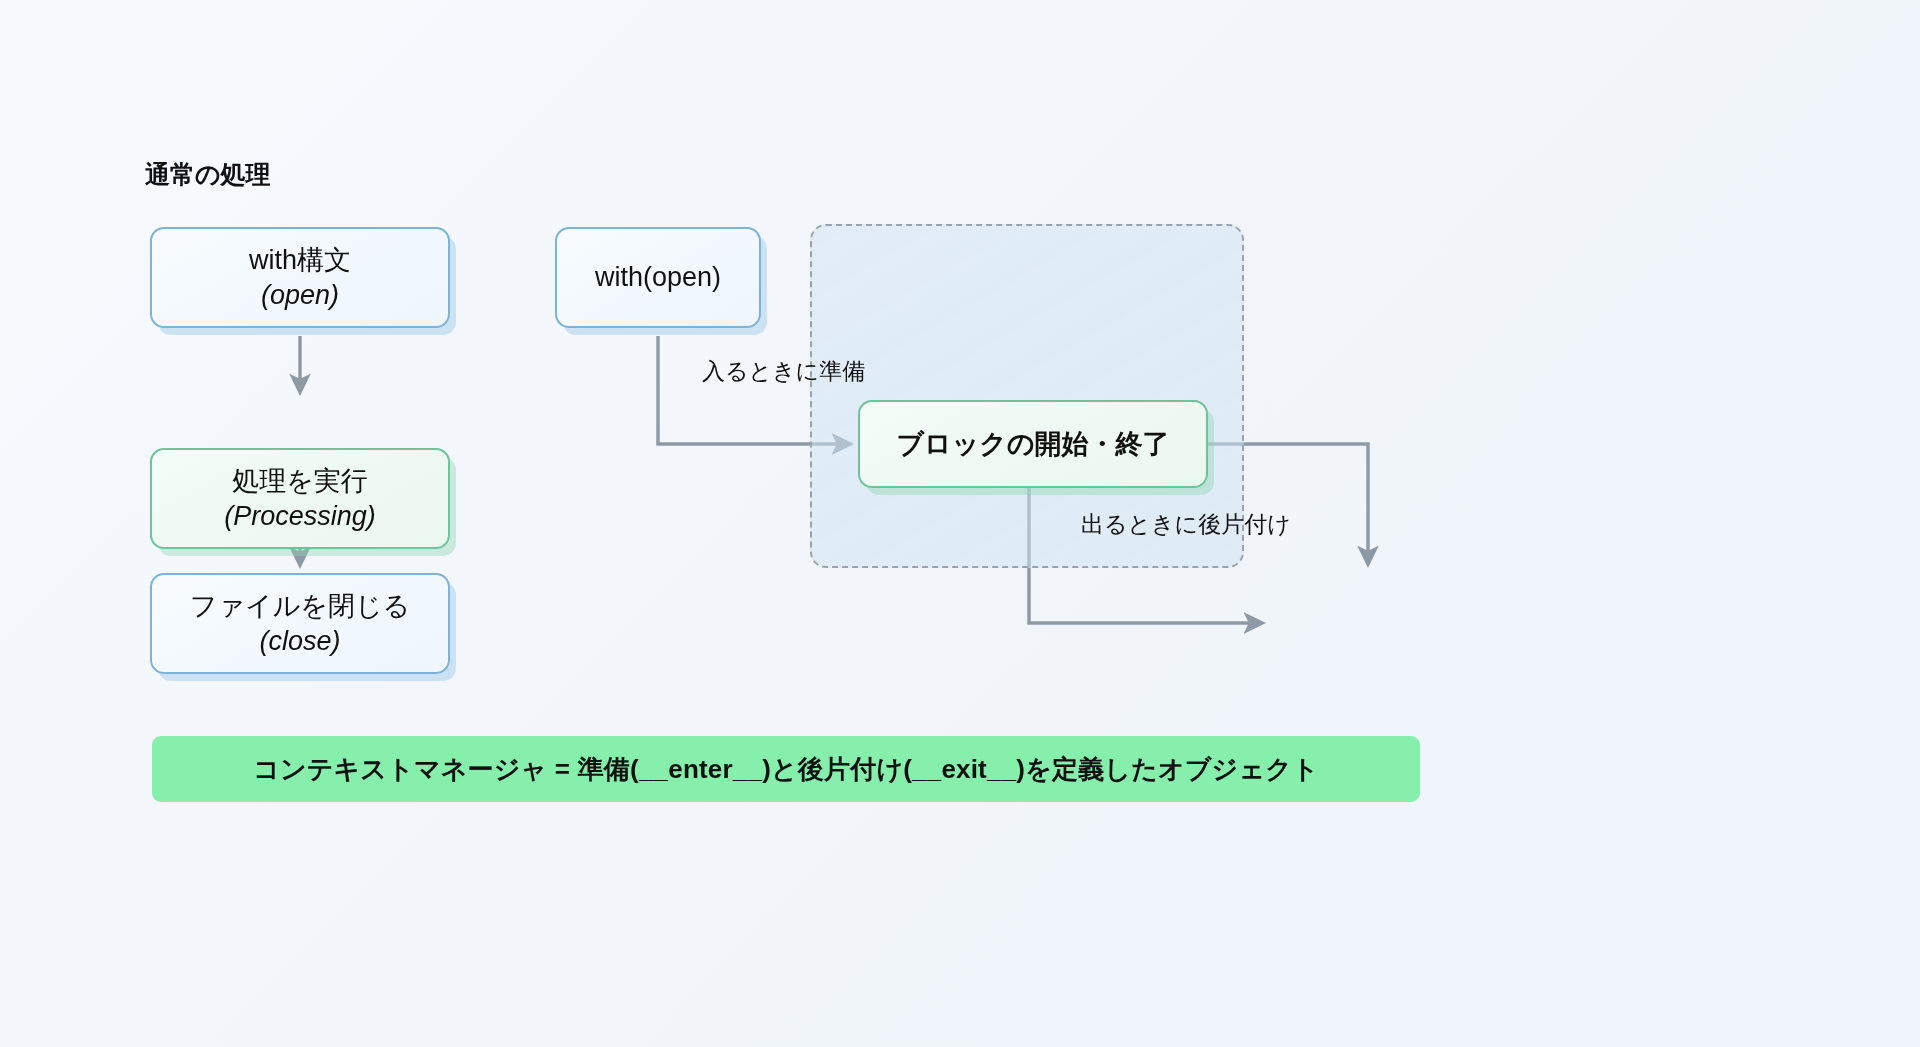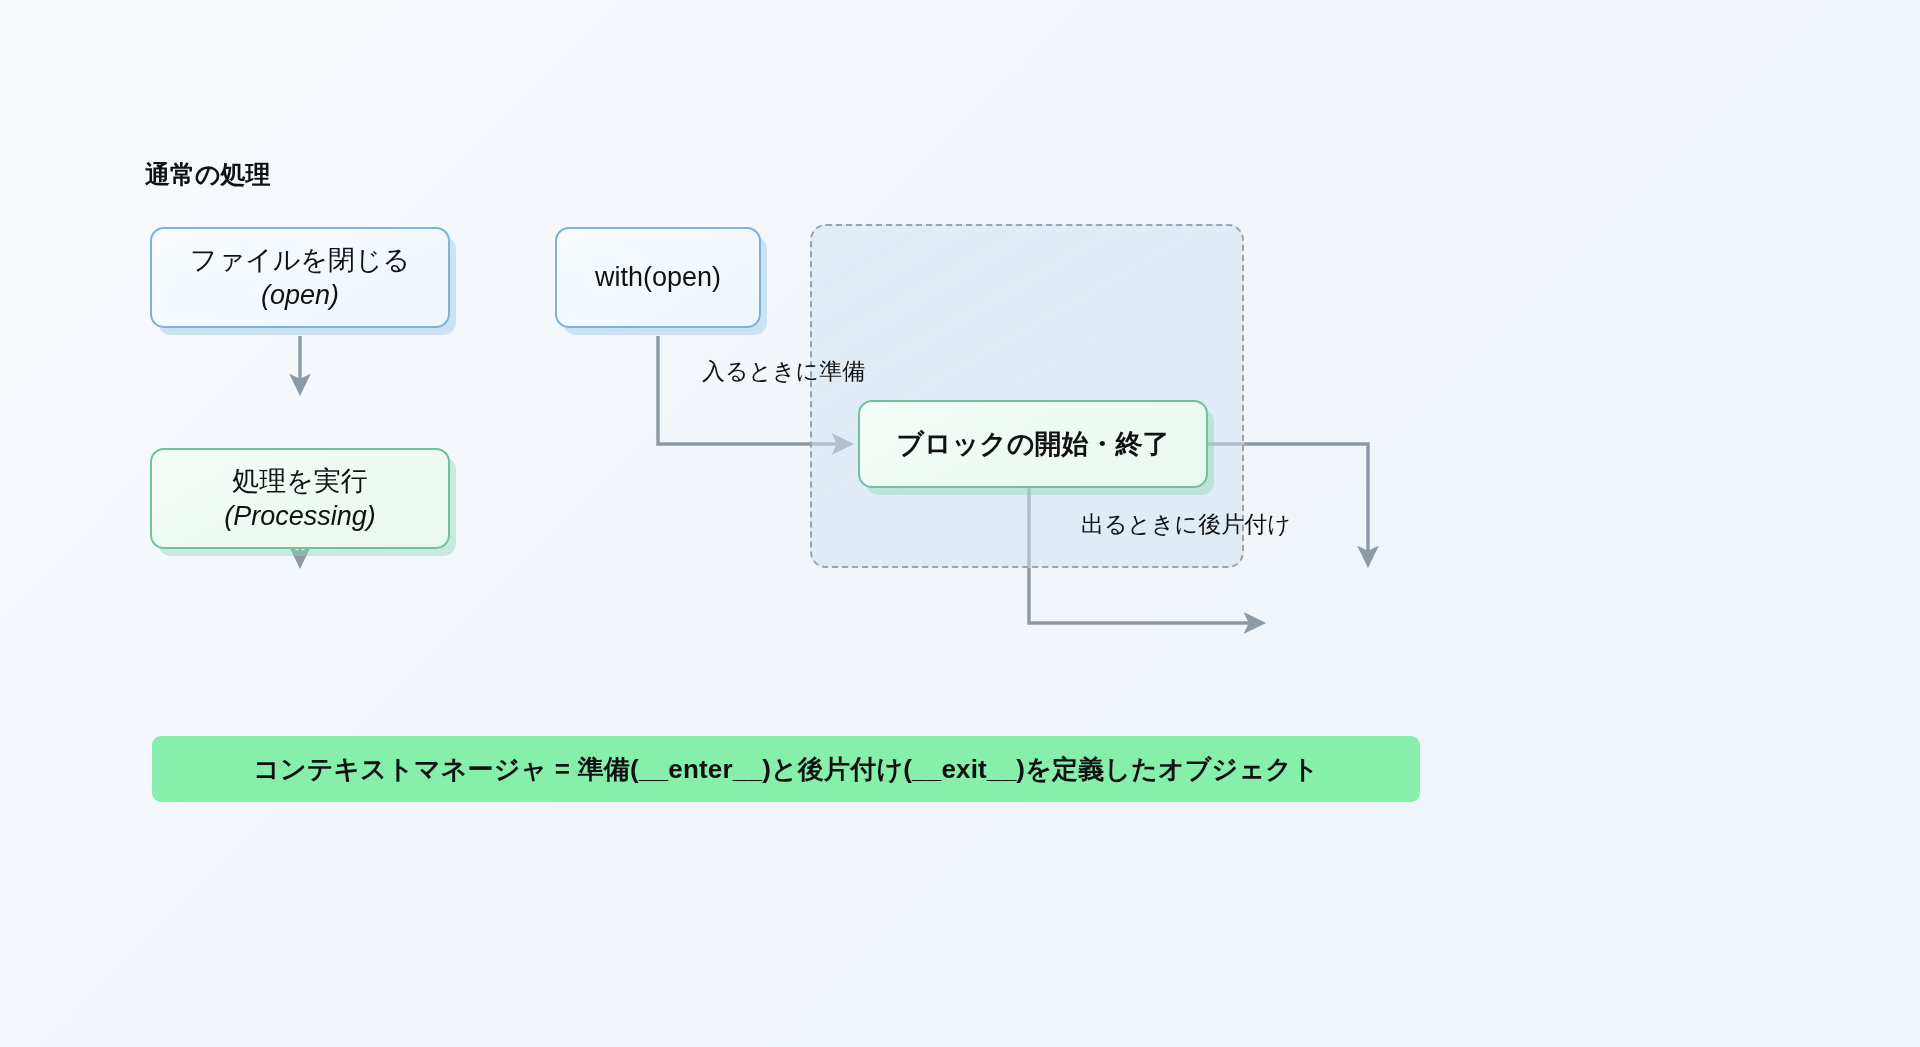--- a/index.html
+++ b/index.html
@@ -118,32 +118,38 @@
     </g>
   </svg>
 
 
   <div class="abs col-head" id="head-left">通常の処理</div>
 
   <div class="abs" id="dashed"></div>
 
   <div class="abs node n-blue" id="box-open">
     <div>
-      <span>ファイルを閉じる</span>
+      <span>with構文</span>
       <span class="l2">(open)</span>
     </div>
   </div>
 
   <div class="abs node n-green" id="box-proc">
     <div>
       <span>処理を実行</span>
       <span class="l2">(Processing)</span>
     </div>
   </div>
 
+  <div class="abs node n-blue" id="box-close">
+    <div>
+      <span>ファイルを閉じる</span>
+      <span class="l2">(close)</span>
+    </div>
+  </div>
 
   <div class="abs node n-blue" id="box-with">with(open)</div>
 
   <div class="abs node n-green" id="box-block">ブロックの開始・終了</div>
 
 
   <div class="abs edge-label" id="lab-enter">入るときに準備</div>
   <div class="abs edge-label" id="lab-exit">出るときに後片付け</div>
 
   <div class="abs" id="banner">コンテキストマネージャ = 準備(__enter__)と後片付け(__exit__)を定義したオブジェクト</div>

